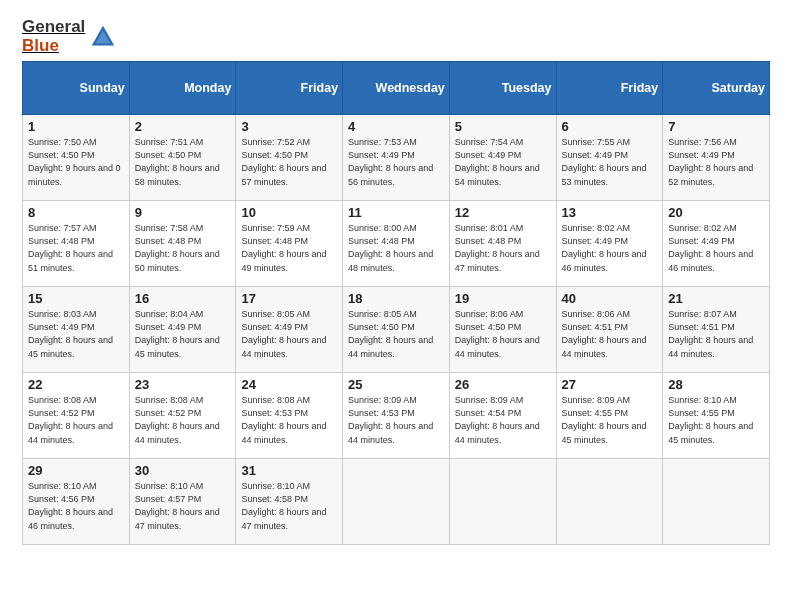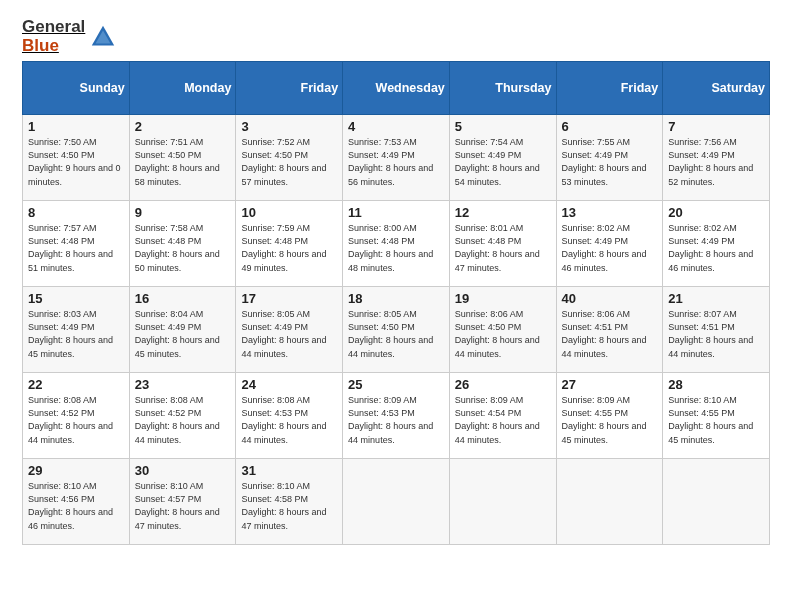--- a/index.html
+++ b/index.html
@@ -107,21 +107,21 @@
     </div>
   </div>
 
   <table class="calendar">
     <thead>
       <tr>
       <th>Sunday</th>
           <th>Monday</th>
           <th>Friday</th>
           <th>Wednesday</th>
-          <th>Thursday</th>
+          <th>Tuesday</th>
           <th>Friday</th>
           <th>Saturday</th>
         </tr>
     </thead>
     <tbody>
     <tr>
           <td>
             <span class="day-num">1</span>
 <div class="day-detail">Sunrise: 7:50 AM<br>Sunset: 4:50 PM<br>Daylight: 9 hours and 0 minutes.</div>
           </td>

